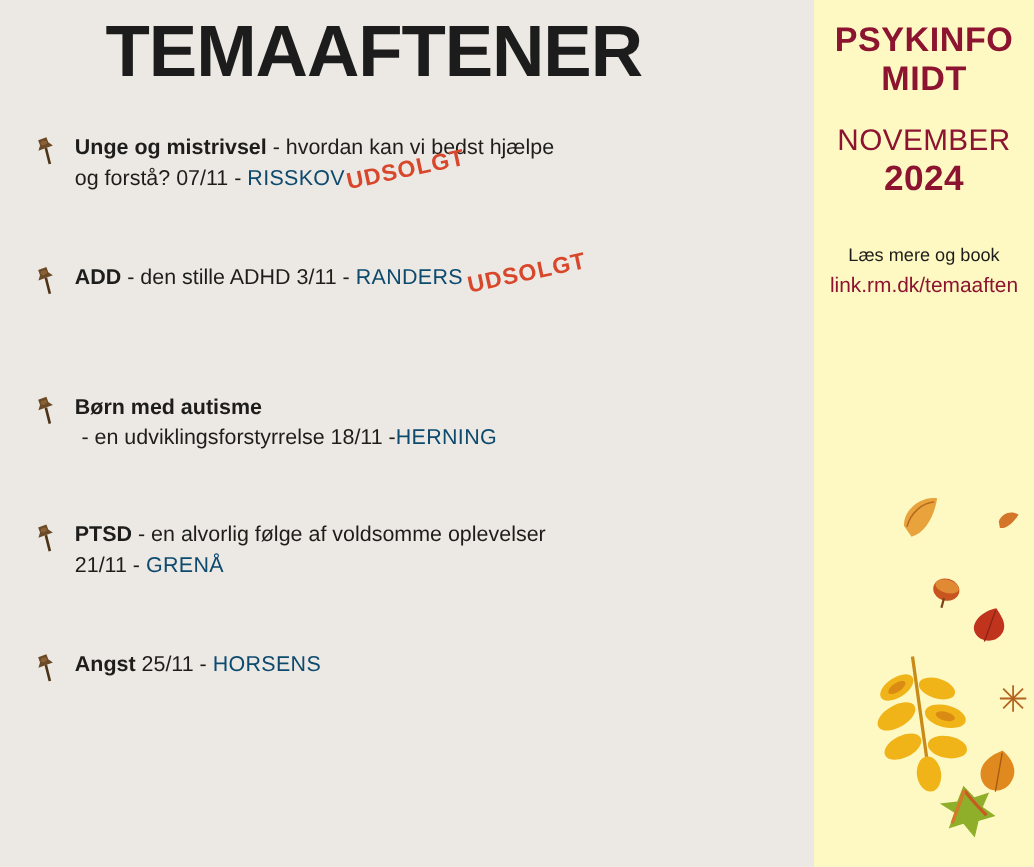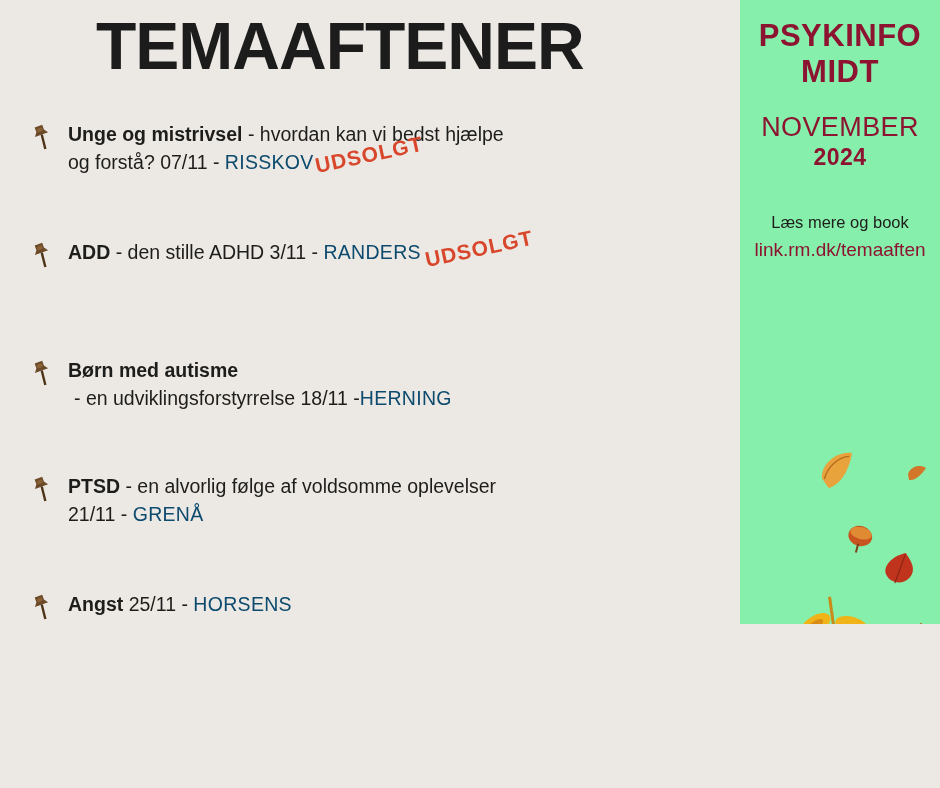--- a/index.html
+++ b/index.html
@@ -93,22 +93,22 @@
   #event-1 .sold-out { left: 428px; top: 10px; }
   #event-2 { margin-bottom: 20px; }
   #event-3 { margin-bottom: 22px; }
   #event-4 { margin-bottom: 0; }
   .indent { padding-left: 6px; display: inline-block; }
 
   
   .right {
     position: relative;
     width: 200px;
-    height: 624px;
-    background: #86efac;
+    height: 788px;
+    background: #fef9c3;
     box-sizing: border-box;
     padding: 18px 10px 0 10px;
     text-align: center;
     overflow: hidden;
   }
   .brand {
     color: #8c1430;
     font-weight: bold;
     font-size: 31px;
     line-height: 1.15;
@@ -126,21 +126,21 @@
     margin-top: 22px;
     color: #8c1430;
     font-weight: normal;
     font-size: 27px;
     line-height: 1.2;
     letter-spacing: 0.4px;
   }
   .year {
     color: #8c1430;
     font-weight: bold;
-    font-size: 23px;
+    font-size: 32px;
     letter-spacing: 0.4px;
   }
   .book-info {
     margin-top: 40px;
     color: #1d1d1b;
     font-size: 16.5px;
     line-height: 1.45;
   }
   .link {
     margin-top: 2px;

